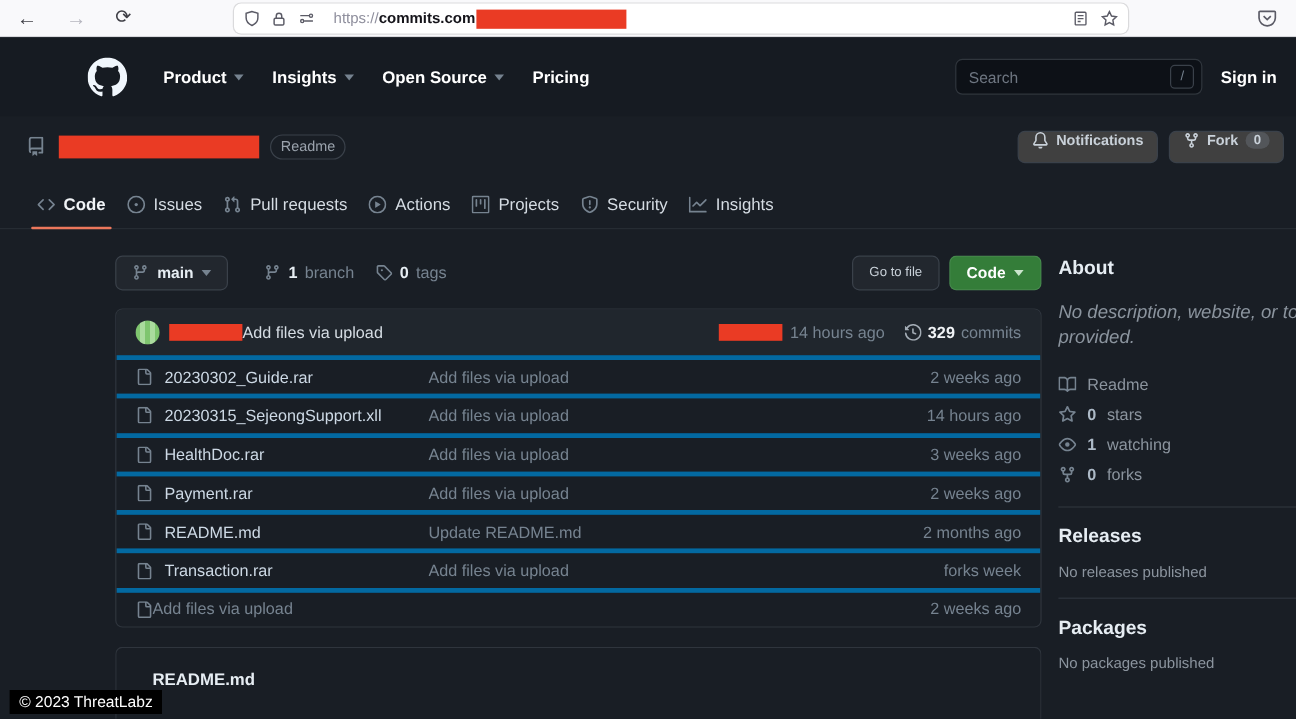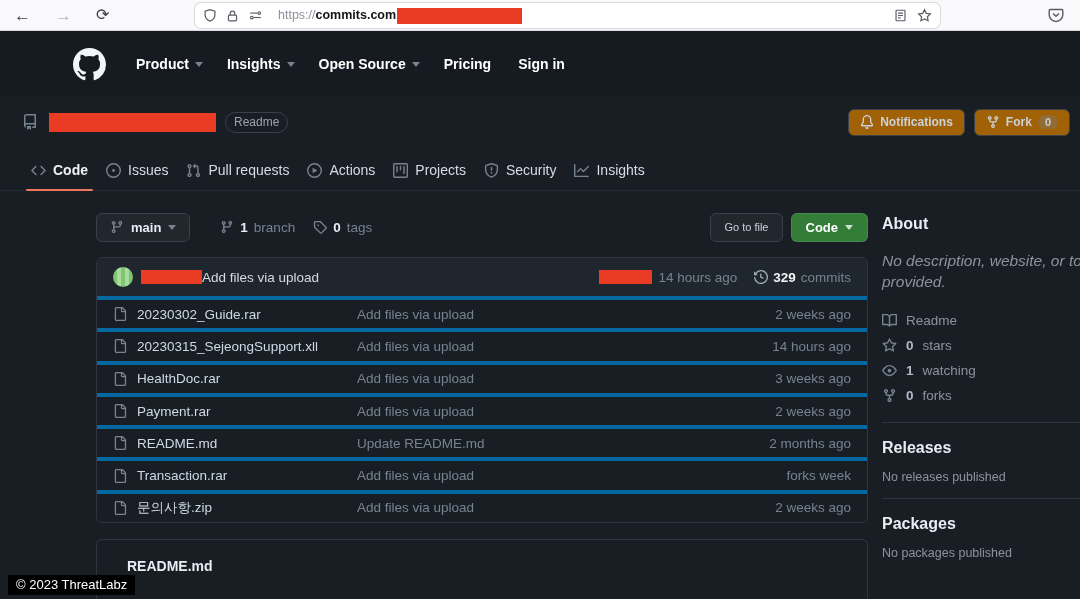--- a/index.html
+++ b/index.html
@@ -37,21 +37,21 @@
   .sign-in { color:#ffffff; font-size:14px; font-weight:600; margin:0 16px 0 15px; text-decoration:none; white-space:nowrap; }
 
   
   .page { position:absolute; top:97px; left:0; right:0; bottom:0; background:#191e25; }
 
   .repo-head { position:absolute; top:11px; left:22px; right:10px; height:28px; display:flex; align-items:center; }
   .oct { color:#768390; }
   .repo-redact { width:167px; height:19px; background:#ea3b24; margin-left:11px; }
   .badge-public { margin-left:9px; font-size:12px; color:#9ba3ad; border:1px solid #3a414a; border-radius:2em; padding:1px 8px 2px; line-height:16px; }
   .repo-actions { margin-left:auto; display:flex; gap:9px; }
-  .gh-btn { display:flex; align-items:center; gap:6px; height:27px; padding:0 11px; background:#a16207; border:1px solid #3a414a; border-radius:6px; color:#c9d1d9; font-size:12px; font-weight:600; cursor:pointer; font-family:inherit; }
+  .gh-btn { display:flex; align-items:flex-start; gap:6px; height:27px; padding:0 11px; background:#404040; border:1px solid #3a414a; border-radius:6px; color:#c9d1d9; font-size:12px; font-weight:600; cursor:pointer; font-family:inherit; }
   .counter { background:rgba(120,130,140,0.35); color:#c9d1d9; border-radius:2em; font-size:11px; font-weight:600; padding:1px 7px; }
 
   .tabs { position:absolute; top:53px; left:0; right:0; height:41px; border-bottom:1px solid #262c33; display:flex; align-items:center; padding-left:22px; }
   .tab { position:relative; height:100%; display:flex; align-items:center; gap:7px; padding:0 9px; font-size:14px; color:#d5dce3; cursor:pointer; }
   .tab svg { color:#768390; }
   .tab.active { font-weight:700; color:#f0f3f6; }
   .tab.active::after { content:""; position:absolute; left:4px; right:4px; bottom:-1px; height:2px; background:#ec775c; border-radius:3px; }
 
   .content { position:absolute; left:96px; top:115px; width:772px; }
 
@@ -162,20 +162,24 @@
           <span class="caret"></span>
         </div>
       <div class="gh-nav-item">
           <span>Open Source</span>
           <span class="caret"></span>
         </div>
       <div class="gh-nav-item">
           <span>Pricing</span>
         </div>
     </nav>
+    <div class="gh-search">
+      <input type="text" placeholder="Search" style="">
+      <span class="slash-key">/</span>
+    </div>
     <a class="sign-in" href="#">Sign in</a>
   </div>
 
   <div class="page">
 
     <div class="repo-head">
       <svg class="oct" width="16" height="16" viewBox="0 0 16 16" fill="currentColor">
           <path d="M2 2.5A2.5 2.5 0 0 1 4.5 0h8.75a.75.75 0 0 1 .75.75v12.5a.75.75 0 0 1-.75.75h-2.5a.75.75 0 0 1 0-1.5h1.75v-2h-8a1 1 0 0 0-.714 1.7.75.75 0 1 1-1.072 1.05A2.495 2.495 0 0 1 2 11.5Zm10.5-1h-8a1 1 0 0 0-1 1v6.708A2.486 2.486 0 0 1 4.5 9h8ZM5 12.25a.25.25 0 0 1 .25-.25h3.5a.25.25 0 0 1 .25.25v3.25a.25.25 0 0 1-.4.2l-1.45-1.087a.249.249 0 0 0-.3 0L5.4 15.7a.25.25 0 0 1-.4-.2Z"></path>
         </svg>
       <span class="repo-redact"></span>
@@ -339,21 +343,20 @@
               <path d="M2 1.75C2 .784 2.784 0 3.75 0h6.586c.464 0 .909.184 1.237.513l2.914 2.914c.329.328.513.773.513 1.237v9.586A1.75 1.75 0 0 1 13.25 16h-9.5A1.75 1.75 0 0 1 2 14.25Zm1.75-.25a.25.25 0 0 0-.25.25v12.5c0 .138.112.25.25.25h9.5a.25.25 0 0 0 .25-.25V6h-2.75A1.75 1.75 0 0 1 9 4.25V1.5Zm6.75.062V4.25c0 .138.112.25.25.25h2.688l-.011-.013-2.914-2.914-.013-.011Z"></path>
             </svg>
           <span class="f-name">Transaction.rar</span>
           <span class="f-msg">Add files via upload</span>
           <span class="f-age">forks week</span>
         </div>
         <div class="file-row">
           <svg width="14" height="14" viewBox="0 0 16 16" fill="currentColor">
               <path d="M2 1.75C2 .784 2.784 0 3.75 0h6.586c.464 0 .909.184 1.237.513l2.914 2.914c.329.328.513.773.513 1.237v9.586A1.75 1.75 0 0 1 13.25 16h-9.5A1.75 1.75 0 0 1 2 14.25Zm1.75-.25a.25.25 0 0 0-.25.25v12.5c0 .138.112.25.25.25h9.5a.25.25 0 0 0 .25-.25V6h-2.75A1.75 1.75 0 0 1 9 4.25V1.5Zm6.75.062V4.25c0 .138.112.25.25.25h2.688l-.011-.013-2.914-2.914-.013-.011Z"></path>
             </svg>
-          <span class="f-name">문의사항.zip</span>
           <span class="f-msg">Add files via upload</span>
           <span class="f-age">2 weeks ago</span>
         </div>
       </div>
 
       <div class="readme-box">
         <div class="readme-head">README.md</div>
       </div>
     </div>
 

